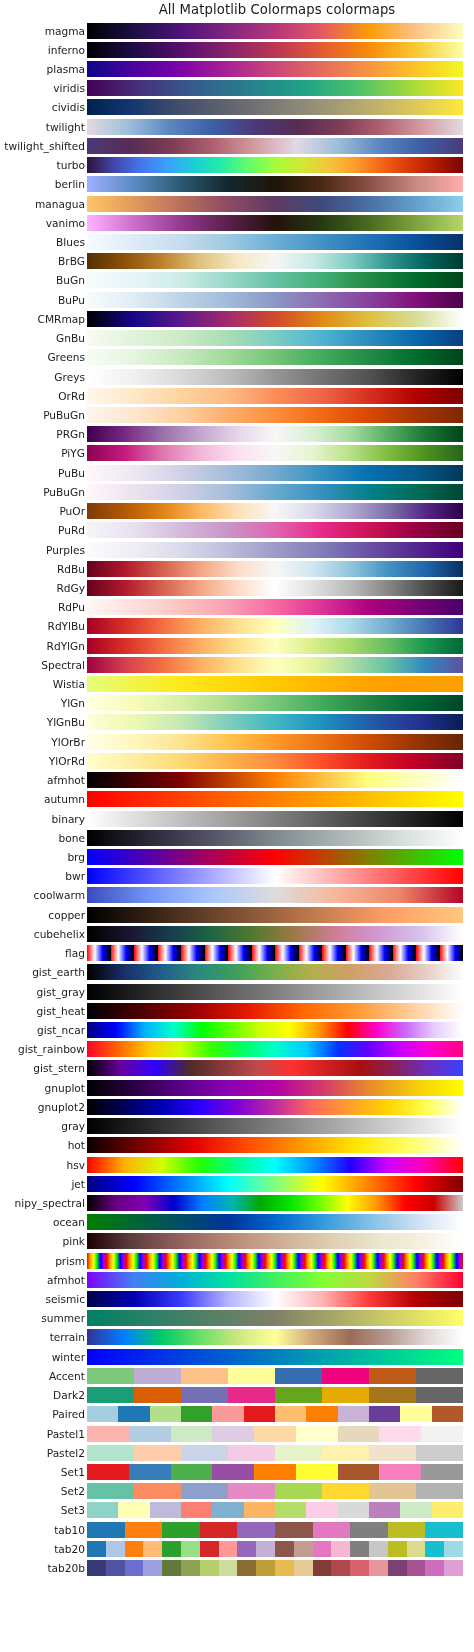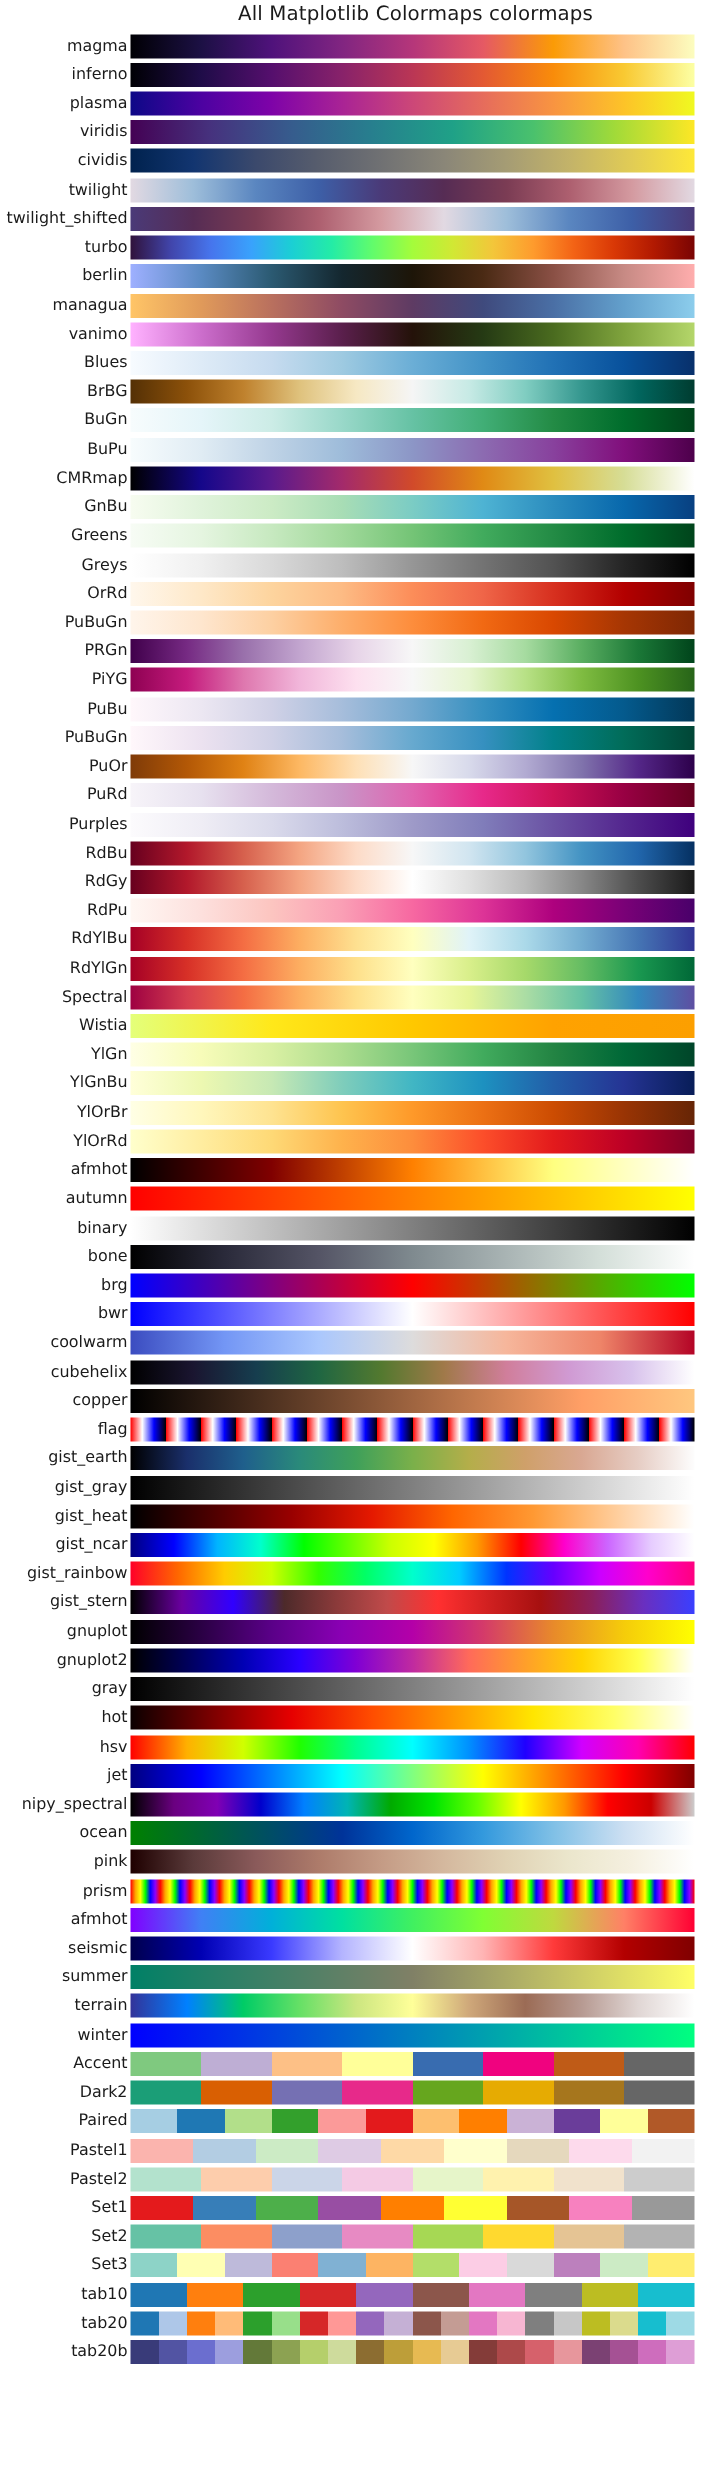--- a/index.html
+++ b/index.html
@@ -227,26 +227,26 @@
       </div>
       <div class="row">
         <div class="label">bwr</div>
         <div class="bar" style="background: linear-gradient(to right, rgb(0, 0, 255) 0%, rgb(128, 128, 255) 25%, rgb(255, 255, 255) 50%, rgb(255, 128, 128) 75%, rgb(255, 0, 0) 100%);"></div>
       </div>
       <div class="row">
         <div class="label">coolwarm</div>
         <div class="bar" style="background: linear-gradient(to right, rgb(59, 76, 192) 0%, rgb(115, 150, 245) 16.667%, rgb(170, 199, 253) 33.333%, rgb(221, 220, 220) 50%, rgb(246, 182, 155) 66.667%, rgb(238, 132, 104) 83.333%, rgb(180, 4, 38) 100%);"></div>
       </div>
       <div class="row">
+        <div class="label">copper</div>
+        <div class="bar" style="background: linear-gradient(to right, rgb(0, 0, 0) 0%, rgb(63, 40, 26) 20%, rgb(127, 80, 51) 40%, rgb(191, 121, 77) 60%, rgb(255, 159, 102) 80%, rgb(255, 199, 127) 100%);"></div>
+      </div>
+      <div class="row">
         <div class="label">cubehelix</div>
         <div class="bar" style="background: linear-gradient(to right, rgb(0, 0, 0) 0%, rgb(26, 21, 48) 11.111%, rgb(22, 61, 78) 22.222%, rgb(31, 102, 66) 33.333%, rgb(83, 121, 47) 44.444%, rgb(160, 121, 73) 55.556%, rgb(208, 126, 155) 66.667%, rgb(208, 154, 211) 77.778%, rgb(216, 194, 236) 88.889%, rgb(255, 255, 255) 100%);"></div>
-      </div>
-      <div class="row">
-        <div class="label">copper</div>
-        <div class="bar" style="background: linear-gradient(to right, rgb(0, 0, 0) 0%, rgb(63, 40, 26) 20%, rgb(127, 80, 51) 40%, rgb(191, 121, 77) 60%, rgb(255, 159, 102) 80%, rgb(255, 199, 127) 100%);"></div>
       </div>
       <div class="row">
         <div class="label">flag</div>
         <div class="bar" style="background: linear-gradient(to right, rgb(255, 0, 0) 0%, rgb(255, 255, 255) 2.0833%, rgb(0, 0, 255) 4.1667%, rgb(0, 0, 0) 6.25%, rgb(255, 0, 0) 6.25%, rgb(255, 255, 255) 8.3333%, rgb(0, 0, 255) 10.4167%, rgb(0, 0, 0) 12.5%, rgb(255, 0, 0) 12.5%, rgb(255, 255, 255) 14.5833%, rgb(0, 0, 255) 16.6667%, rgb(0, 0, 0) 18.75%, rgb(255, 0, 0) 18.75%, rgb(255, 255, 255) 20.8333%, rgb(0, 0, 255) 22.9167%, rgb(0, 0, 0) 25%, rgb(255, 0, 0) 25%, rgb(255, 255, 255) 27.0833%, rgb(0, 0, 255) 29.1667%, rgb(0, 0, 0) 31.25%, rgb(255, 0, 0) 31.25%, rgb(255, 255, 255) 33.3333%, rgb(0, 0, 255) 35.4167%, rgb(0, 0, 0) 37.5%, rgb(255, 0, 0) 37.5%, rgb(255, 255, 255) 39.5833%, rgb(0, 0, 255) 41.6667%, rgb(0, 0, 0) 43.75%, rgb(255, 0, 0) 43.75%, rgb(255, 255, 255) 45.8333%, rgb(0, 0, 255) 47.9167%, rgb(0, 0, 0) 50%, rgb(255, 0, 0) 50%, rgb(255, 255, 255) 52.0833%, rgb(0, 0, 255) 54.1667%, rgb(0, 0, 0) 56.25%, rgb(255, 0, 0) 56.25%, rgb(255, 255, 255) 58.3333%, rgb(0, 0, 255) 60.4167%, rgb(0, 0, 0) 62.5%, rgb(255, 0, 0) 62.5%, rgb(255, 255, 255) 64.5833%, rgb(0, 0, 255) 66.6667%, rgb(0, 0, 0) 68.75%, rgb(255, 0, 0) 68.75%, rgb(255, 255, 255) 70.8333%, rgb(0, 0, 255) 72.9167%, rgb(0, 0, 0) 75%, rgb(255, 0, 0) 75%, rgb(255, 255, 255) 77.0833%, rgb(0, 0, 255) 79.1667%, rgb(0, 0, 0) 81.25%, rgb(255, 0, 0) 81.25%, rgb(255, 255, 255) 83.3333%, rgb(0, 0, 255) 85.4167%, rgb(0, 0, 0) 87.5%, rgb(255, 0, 0) 87.5%, rgb(255, 255, 255) 89.5833%, rgb(0, 0, 255) 91.6667%, rgb(0, 0, 0) 93.75%, rgb(255, 0, 0) 93.75%, rgb(255, 255, 255) 95.8333%, rgb(0, 0, 255) 97.9167%, rgb(0, 0, 0) 100%);"></div>
       </div>
       <div class="row">
         <div class="label">gist_earth</div>
         <div class="bar" style="background: linear-gradient(to right, rgb(0, 0, 0) 0%, rgb(26, 47, 107) 10%, rgb(31, 95, 140) 20%, rgb(42, 138, 122) 30%, rgb(63, 160, 90) 40%, rgb(122, 176, 74) 50%, rgb(180, 174, 74) 60%, rgb(207, 160, 106) 70%, rgb(217, 168, 147) 80%, rgb(230, 205, 196) 90%, rgb(253, 253, 253) 100%);"></div>
       </div>
       <div class="row">

